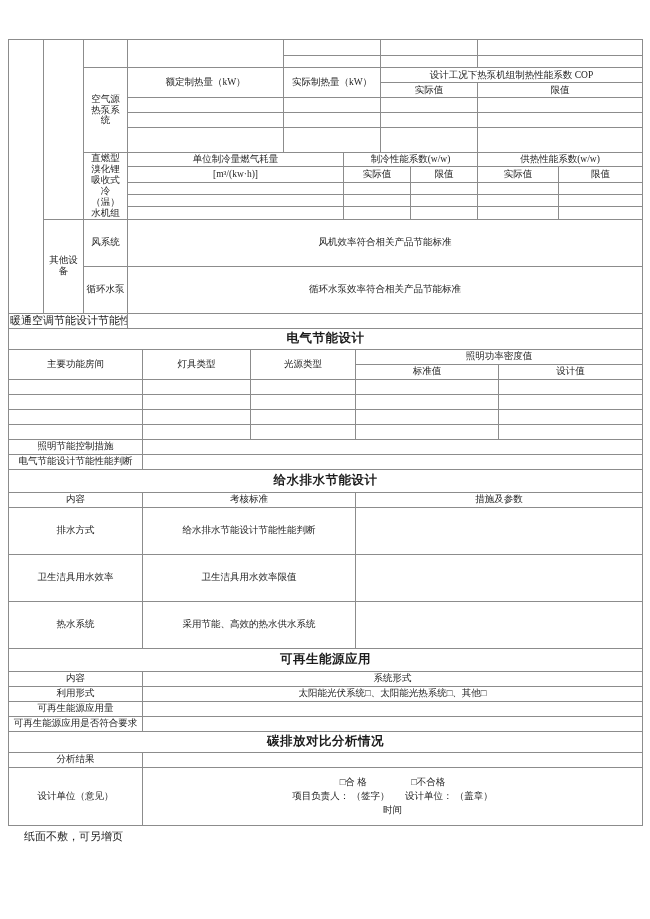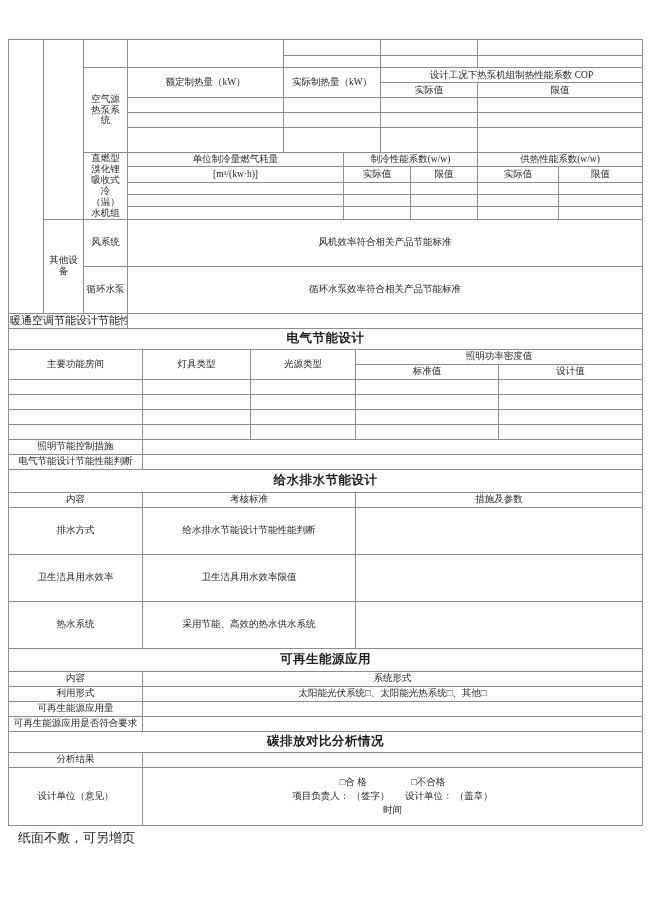--- a/index.html
+++ b/index.html
@@ -43,22 +43,22 @@
   td.tight { font-size:11px; white-space:nowrap; padding:0 1px; }
   td.nowrap { white-space:nowrap; padding:0 1px; }
   td.wrap { padding:0 3px; }
 
   .op-line { line-height:14px; white-space:nowrap; }
   .gap-lg { margin-left:42px;font-family:Liberation Serif, serif; }
   .gap-md { margin-left:13px; }
 
   .footnote {
     margin-top:3px;
-    margin-left:10px;
-    font-size:13px;
+    margin-left:16px;
+    font-size:11px;
     text-align:left;
   }
 </style>
 </head>
 <body>
 
 <div class="page">
   <div class="form">
 
     <table>

